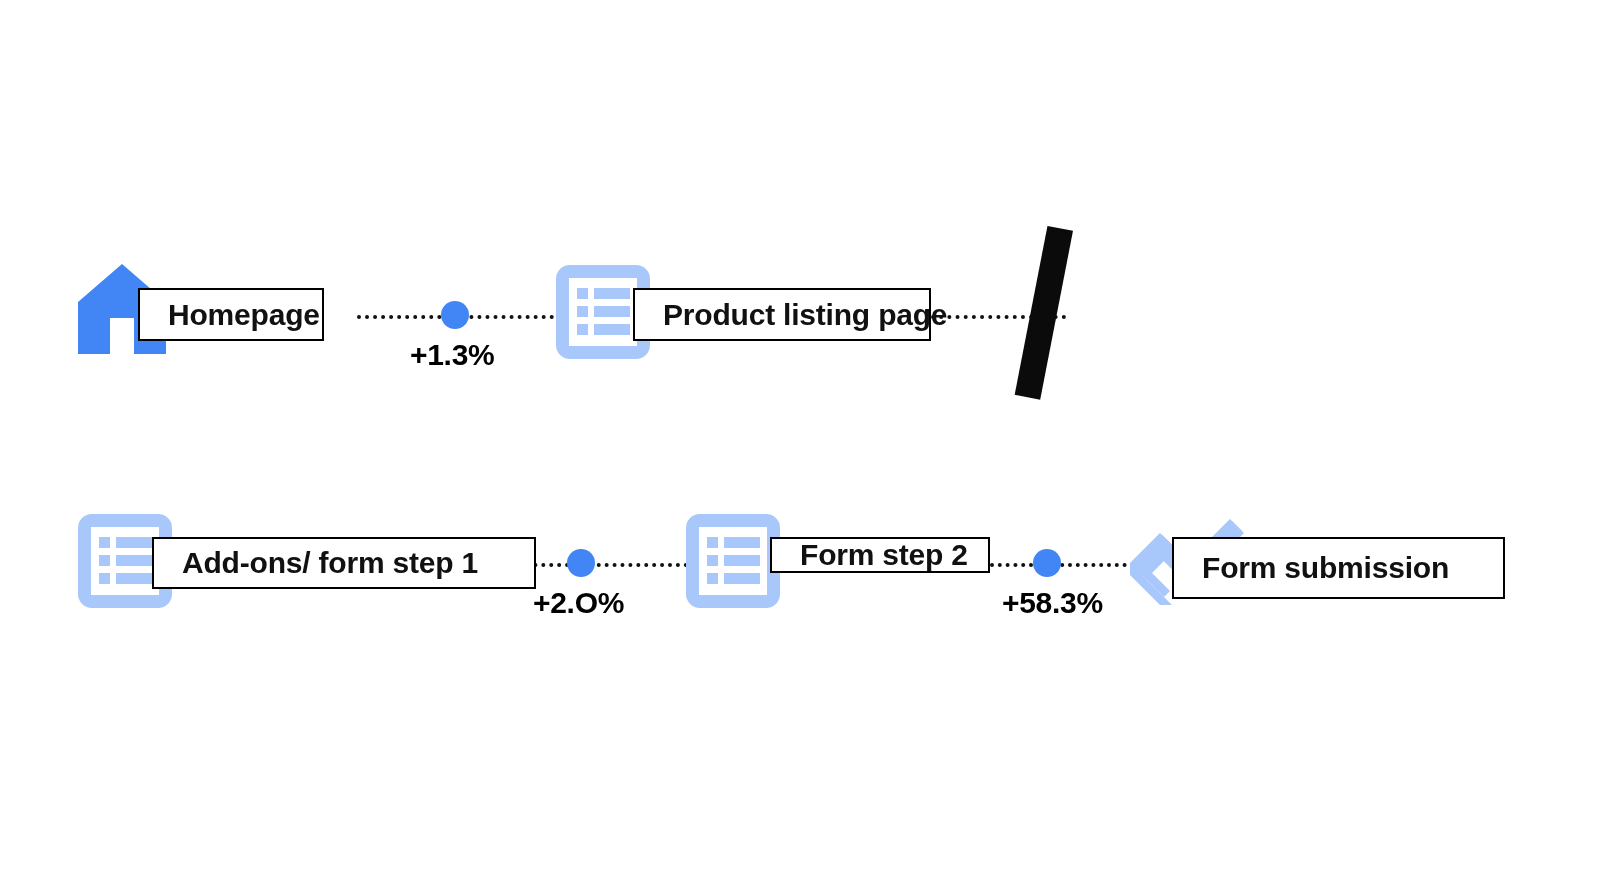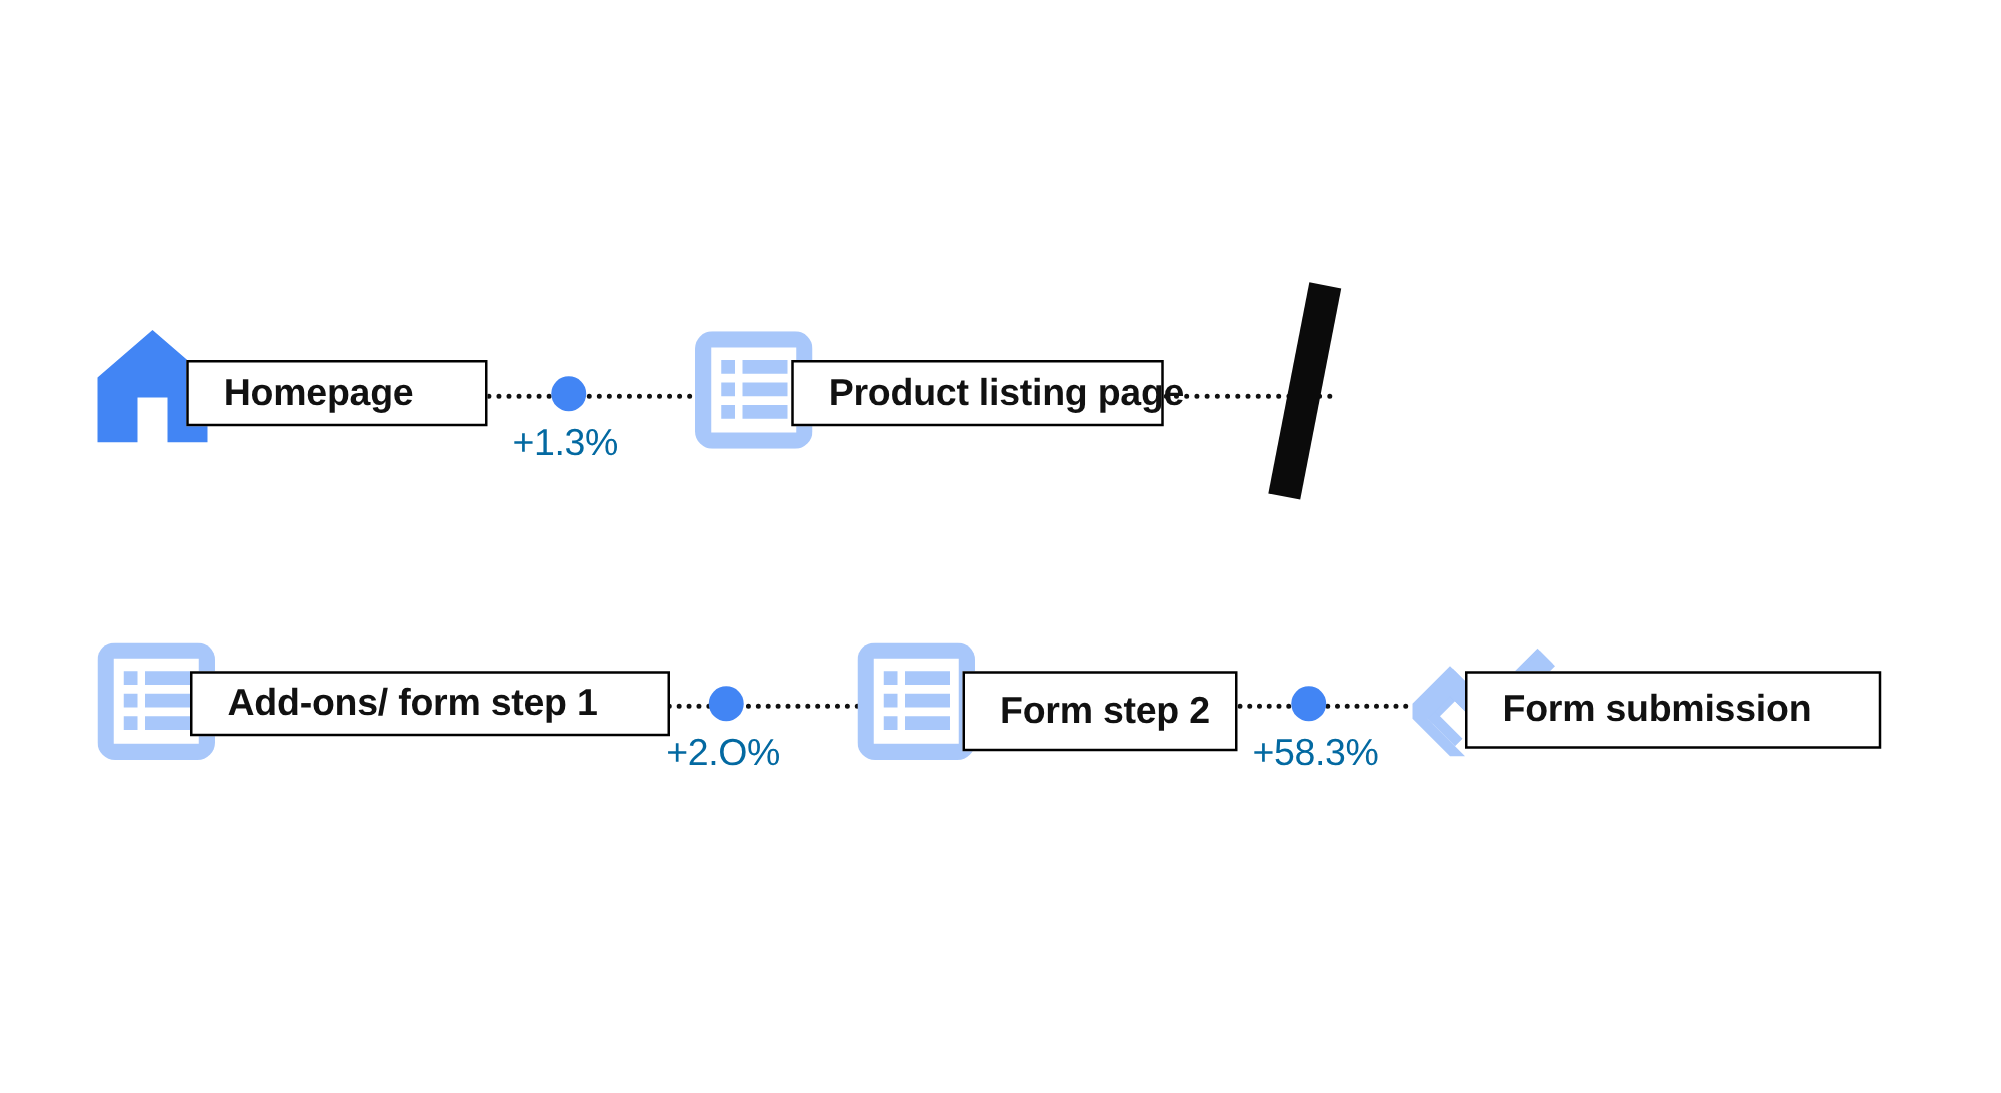--- a/index.html
+++ b/index.html
@@ -34,23 +34,23 @@
     font-size:30px;
     color:#111111;
     letter-spacing:-0.2px;
     white-space:nowrap;
     padding-left:28px;
   }
 
   
   .delta{
     position:absolute;
-    font-weight:normal;
+    font-weight:bold;
     font-size:30px;
-    color:#0369a1;
+    color:#000000;
     letter-spacing:-0.3px;
     white-space:nowrap;
     z-index:7;
   }
 
   
   .dot{
     position:absolute;
     width:28px;height:28px;
     border-radius:50%;
@@ -89,21 +89,21 @@
       <rect x="13" y="13" width="68" height="68" fill="#FFFFFF"></rect>
       <rect x="21" y="23" width="11" height="11" fill="#A8C7FA"></rect>
       <rect x="38" y="23" width="36" height="11" fill="#A8C7FA"></rect>
       <rect x="21" y="41" width="11" height="11" fill="#A8C7FA"></rect>
       <rect x="38" y="41" width="36" height="11" fill="#A8C7FA"></rect>
       <rect x="21" y="59" width="11" height="11" fill="#A8C7FA"></rect>
       <rect x="38" y="59" width="36" height="11" fill="#A8C7FA"></rect>
     </svg>
   </div>
 
-  <div class="node-box" style="left:149px;top:288px;width:241px;height:53px;">
+  <div class="node-box" style="left:138px;top:288px;width:186px;height:53px;">
     <span class="node-label">Homepage</span>
   </div>
 
   <div class="node-box" style="left:633px;top:288px;width:298px;height:53px;">
     <span class="node-label">Product listing page</span>
   </div>
 
   <div class="dot" style="left:441px;top:301px;"></div>
 
   <div class="delta" style="left:410px;top:338px;">+1.3%</div>
@@ -152,21 +152,21 @@
       <path d="M6 60 L36 30 L64 58 L58 64 L36 42 L18 60 L44 86 L38 92 Z" fill="#A8C7FA"></path>
       <path d="M36 30 L64 58 L106 16 L118 28 L64 82 L24 42 Z" fill="#A8C7FA"></path>
       <path d="M4 58 L34 28 L66 60 L54 72 L34 52 L16 70 L46 100 L34 100 L4 70 Z" fill="#A8C7FA"></path>
     </svg>
   </div>
 
   <div class="node-box" style="left:152px;top:537px;width:384px;height:52px;">
     <span class="node-label">Add-ons/ form step 1</span>
   </div>
 
-  <div class="node-box" style="left:770px;top:537px;width:220px;height:64px;">
+  <div class="node-box" style="left:770px;top:537px;width:220px;height:36px;">
     <span class="node-label">Form step 2</span>
   </div>
 
   <div class="node-box" style="left:1172px;top:537px;width:333px;height:62px;">
     <span class="node-label">Form submission</span>
   </div>
 
   <div class="dot" style="left:567px;top:549px;"></div>
 
   <div class="dot" style="left:1033px;top:549px;"></div>

